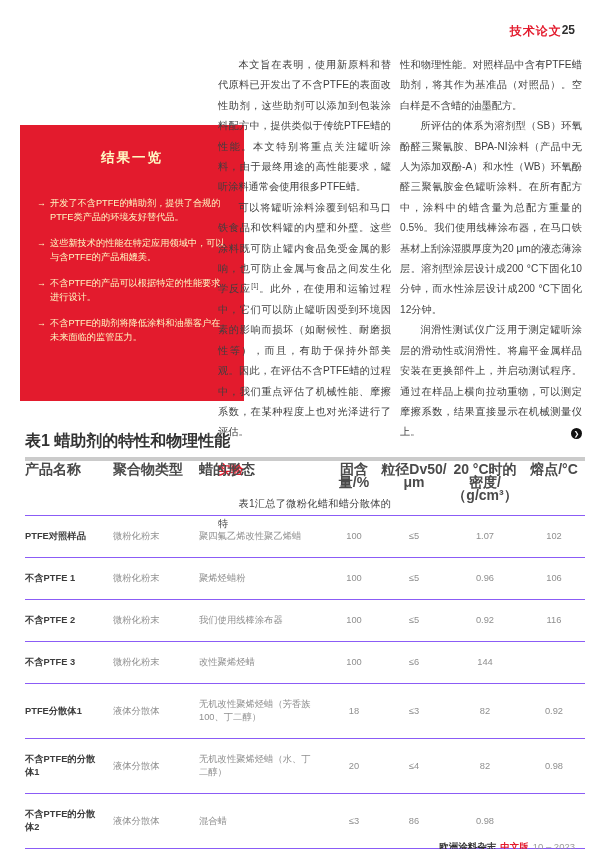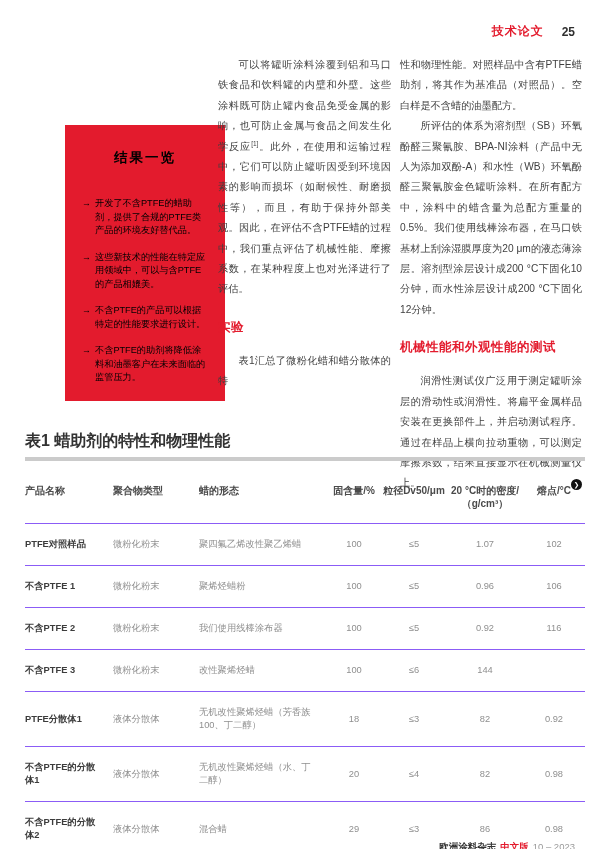--- a/index.html
+++ b/index.html
@@ -4,28 +4,28 @@
 <style>
   * { margin:0; padding:0; box-sizing:border-box; }
   html,body { background:#ffffff; }
   body { font-family:"Liberation Sans", sans-serif; }
   .page {
     position:relative; width:600px; height:849px; background:#ffffff;
     overflow:hidden; margin:0 auto;
   }
 
   
-  .page-header { position:absolute; top:23px; right:25px; display:flex; align-items:center; gap:18px; }
+  .page-header { position:absolute; top:23px; right:25px; display:flex; align-items:flex-start; }
   .section-label { color:#e31b2d; font-weight:bold; font-size:12px; letter-spacing:1px; }
   .page-number { color:#2f2f2f; font-weight:bold; font-size:12px; }
 
   
   .results-box {
-    position:absolute; left:20px; top:125px; width:160px; height:276px;
-    background:#e31b2d; color:#000000; padding:18px 17px 0 17px;margin-left:45px;
+    position:absolute; left:20px; top:125px; width:224px; height:276px;
+    background:#e31b2d; color:#fef9c3; padding:18px 17px 0 17px;
   }
   .results-title { font-size:13.5px; font-weight:bold; text-align:center; letter-spacing:2px; margin-top:6px; }
   .results-list { margin-top:30px; }
   .result-item { display:flex; font-size:9.2px; line-height:13.5px; margin-bottom:13px; }
   .result-item .arrow { flex:0 0 13px; font-size:9px; }
   .result-item span { font-weight:normal; }
 
   
   .col { position:absolute; top:55px; color:#3f3f3f; }
   .col1 { left:218px; width:173px; }
@@ -40,22 +40,22 @@
     width:11px; height:11px; background:#111; color:#fff; border-radius:50%;
     font-size:6.5px; line-height:11px; text-align:center; display:inline-block;
   }
 
   
   .table-wrap { position:absolute; left:25px; top:431px; width:560px; }
   .table-title { font-size:16px; font-weight:bold; color:#333333; margin-bottom:5px; }
   .data-table { border-top:4px solid #cbcbcb; border-bottom:4px solid #cbcbcb; }
   .t-head, .tr { display:grid; grid-template-columns:88px 86px 128px 54px 66px 76px 62px; }
   .th {
-    font-size:10px; font-weight:bold; color:#4a4a4a; line-height:13px;
-    padding:23px 10px 13px 0;
+    font-size:14px; font-weight:bold; color:#4a4a4a; line-height:13px;
+    padding:2px 10px 13px 0;
   }
   .tr { border-top:1px solid #8b5cf6; }
   .td {
     font-size:9.3px; color:#8f8f8f; line-height:13px;
     padding:14px 10px 14px 0; display:flex; align-items:center;
   }
   .td.c0 { font-weight:bold; color:#3c3c3c; }
   .th.c3,.th.c4,.th.c5,.th.c6,
   .td.c3,.td.c4,.td.c5,.td.c6 { justify-content:center; text-align:center; padding-right:0; }
   .th.c3,.th.c4,.th.c5,.th.c6 { text-align:center; }
@@ -92,29 +92,29 @@
           <span>不含PTFE的产品可以根据特定的性能要求进行设计。</span>
         </div>
         <div class="result-item">
           <span class="arrow">→</span>
           <span>不含PTFE的助剂将降低涂料和油墨客户在未来面临的监管压力。</span>
         </div>
       </div>
   </aside>
 
   <section class="col col1">
+    <p class="para indent">本文旨在表明，使用新原料和替代原料已开发出了不含PTFE的表面改性助剂，这些助剂可以添加到包装涂料配方中，提供类似于传统PTFE蜡的性能。本文特别将重点关注罐听涂料，由于最终用途的高性能要求，罐听涂料通常会使用很多PTFE蜡。</p>
     <p class="para indent"><span>可以将罐听涂料涂覆到铝和马口铁食品和饮料罐的内壁和外壁。这些涂料既可防止罐内食品免受金属的影响，也可防止金属与食品之间发生化学反应</span><sup class="ref">[1]</sup><span>。此外，在使用和运输过程中，它们可以防止罐听因受到环境因素的影响而损坏（如耐候性、耐磨损性等），而且，有助于保持外部美观。因此，在评估不含PTFE蜡的过程中，我们重点评估了机械性能、摩擦系数，在某种程度上也对光泽进行了评估。</span></p>
     <h3 class="red-heading">实验</h3>
     <p class="para indent">表1汇总了微粉化蜡和蜡分散体的特</p>
   </section>
 
   <section class="col col2">
     <p class="para">性和物理性能。对照样品中含有PTFE蜡助剂，将其作为基准品（对照品）。空白样是不含蜡的油墨配方。</p>
     <p class="para indent">所评估的体系为溶剂型（SB）环氧酚醛三聚氰胺、BPA-NI涂料（产品中无人为添加双酚-A）和水性（WB）环氧酚醛三聚氰胺金色罐听涂料。在所有配方中，涂料中的蜡含量为总配方重量的0.5%。我们使用线棒涂布器，在马口铁基材上刮涂湿膜厚度为20 μm的液态薄涂层。溶剂型涂层设计成200 °C下固化10分钟，而水性涂层设计成200 °C下固化12分钟。</p>
-    <h3 class="red-heading">机械性能和外观性能的测试</h3>
     <div class="para-wrap">
       <p class="para indent">润滑性测试仪广泛用于测定罐听涂层的滑动性或润滑性。将扁平金属样品安装在更换部件上，并启动测试程序。通过在样品上横向拉动重物，可以测定摩擦系数，结果直接显示在机械测量仪上。</p>
       <span class="continue-icon">❯</span>
     </div>
   </section>
 
   <section class="table-wrap">
     <div class="table-title">表1 蜡助剂的特性和物理性能</div>
     <div class="data-table">
       <div class="t-head">
@@ -177,21 +177,20 @@
             <div class="td c2">无机改性聚烯烃蜡（水、丁二醇）</div>
             <div class="td c3">20</div>
             <div class="td c4">≤4</div>
             <div class="td c5">82</div>
             <div class="td c6">0.98</div>
           </div>
           <div class="tr">
             <div class="td c0">不含PTFE的分散体2</div>
             <div class="td c1">液体分散体</div>
             <div class="td c2">混合蜡</div>
-            <div class="td c3">29</div>
             <div class="td c4">≤3</div>
             <div class="td c5">86</div>
             <div class="td c6">0.98</div>
           </div>
           <div class="tr">
             <div class="td c0">不含PTFE的分散体3</div>
             <div class="td c1">液体分散体</div>
             <div class="td c2">无机改性聚烯烃蜡（水、丁二醇）</div>
             <div class="td c3">30</div>
             <div class="td c4">≤6</div>

